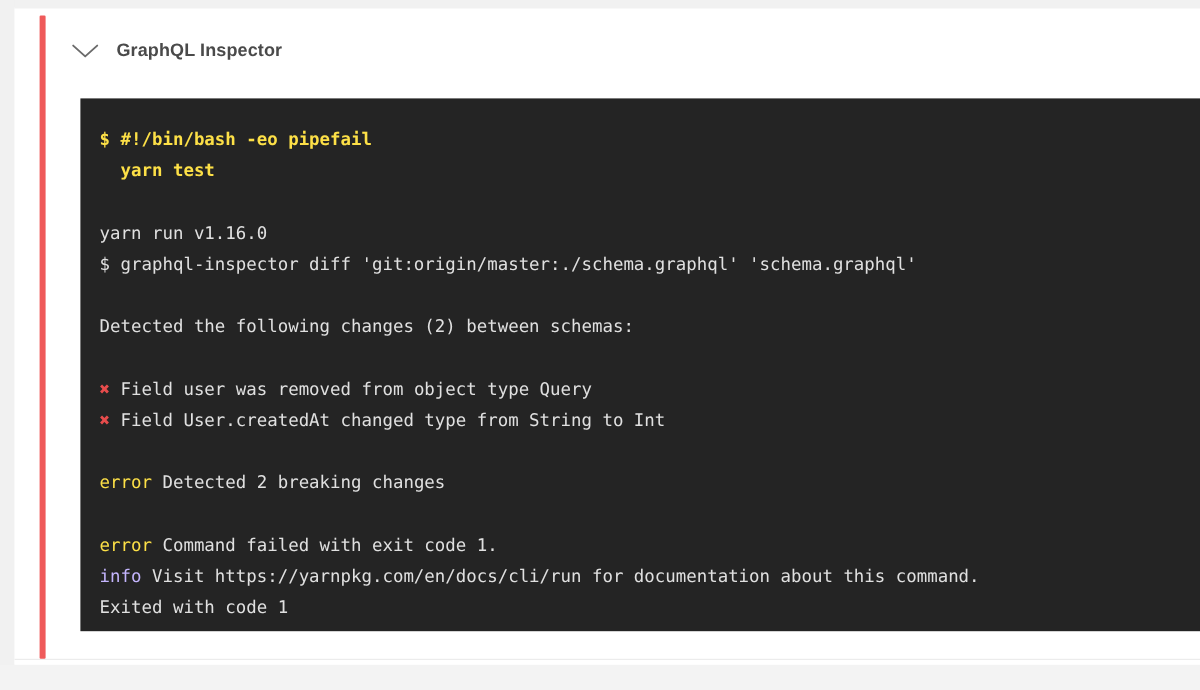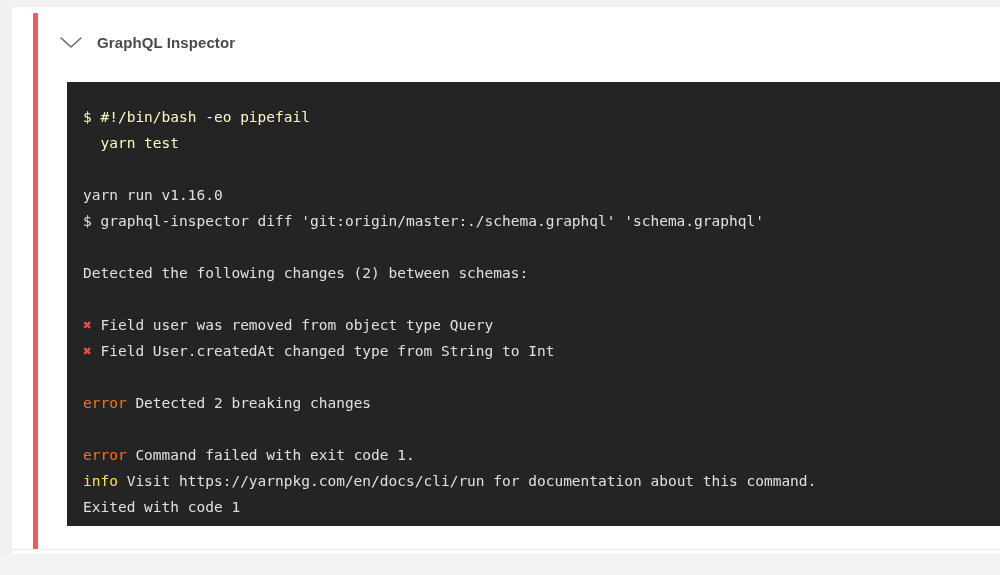--- a/index.html
+++ b/index.html
@@ -94,24 +94,24 @@
     font-family: "DejaVu Sans Mono", "Liberation Mono", monospace;
     font-size: 14.5px;
     line-height: 26px;
     color: #e3e3e3;
     white-space: pre;
   }
 
   .line { white-space: pre; }
   .line.blank { height: 26px; }
 
-  .t-cmd      { font-weight: normal; color: #fef9c3; }
+  .t-cmd      { font-weight: bold; color: #fde047; }
   .t-plain    { color: #e0e0e0; margin-top: 12px; }
-  .t-error    { color: #f97316; }
-  .t-info     { color: #fde047; }
+  .t-error    { color: #fde047; }
+  .t-info     { color: #c4b5fd; }
   .t-mark     { color: #e74c4c; font-weight: bold; }
 
   
   .card-divider {
     position: absolute;
     left: 0;
     top: 542px;
     width: 1000px;
     height: 1px;
     background: #ececec;

